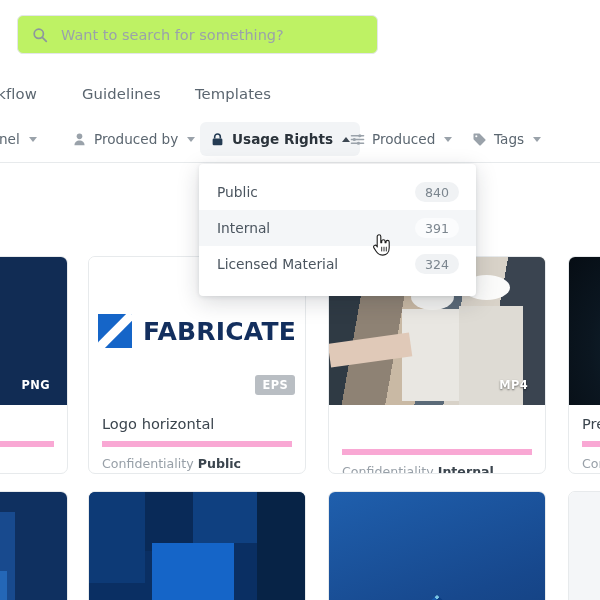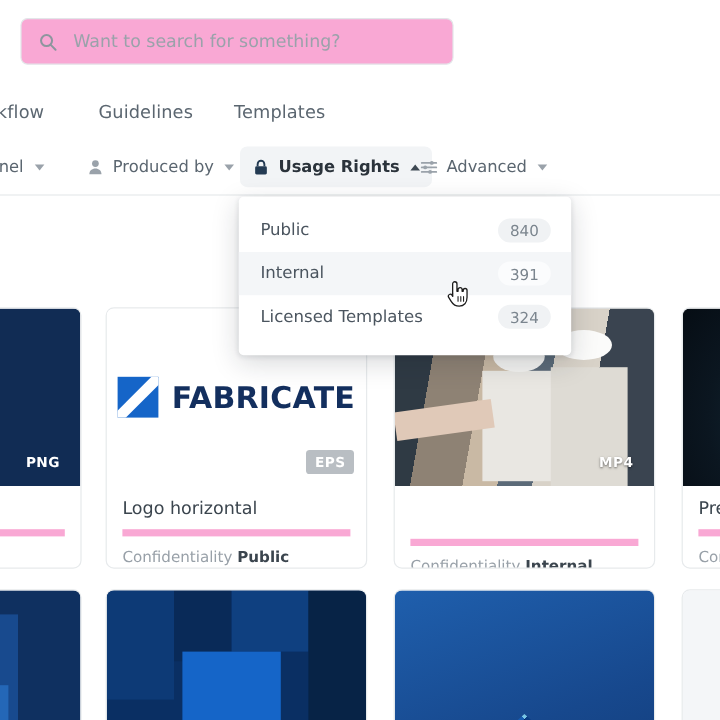--- a/index.html
+++ b/index.html
@@ -10,21 +10,21 @@
     background: #ffffff;
     font-family: "DejaVu Sans", "Liberation Sans", sans-serif;
     -webkit-font-smoothing: antialiased;
   }
   #app { position: relative; width: 600px; height: 600px; background:#fff; overflow:hidden; }
 
   
   .searchbar-wrap { position:absolute; left:17px; top:15px; width:361px; height:39px; }
   .searchbar {
     width:100%; height:100%;
-    border:1px solid #e3e6e9; border-radius:6px; background:#f9a8d4;
+    border:1px solid #e3e6e9; border-radius:6px; background:#bef264;
     display:flex; align-items:center; padding:0 14px; gap:11px;justify-content:flex-end;
   }
   .search-icon { flex:0 0 auto; width:16px; height:16px; display:block; color:#8d969e; }
   .search-input {
     border:0; outline:0; background:transparent; flex:1 1 auto;
     font-family:inherit; font-size:14.5px; color:#30363c;
   }
   .search-input::placeholder { color:#9aa2aa; }
 
   
@@ -229,24 +229,34 @@
       <span class="ficon">
         <svg viewBox="0 0 16 16" width="15" height="15" fill="none" stroke="currentColor" stroke-width="1.5" stroke-linecap="round">
           <line x1="1.5" y1="4" x2="14.5" y2="4"></line>
           <line x1="1.5" y1="8" x2="14.5" y2="8"></line>
           <line x1="1.5" y1="12" x2="14.5" y2="12"></line>
           <circle cx="10.5" cy="4" r="1.7" fill="currentColor" stroke="none"></circle>
           <circle cx="4.6" cy="8" r="1.7" fill="currentColor" stroke="none"></circle>
           <circle cx="9" cy="12" r="1.7" fill="currentColor" stroke="none"></circle>
         </svg>
       </span>
-      <span class="flabel">Advanced</span>
+      <span class="flabel">Produced</span>
       <span class="caret"></span>
     </div>
 
+    <div class="filter f-tags">
+      <span class="ficon">
+        <svg viewBox="0 0 16 16" width="15" height="15" fill="currentColor">
+          <path d="M1.6 7.4V2.2c0-.4.3-.7.7-.7h5.2c.2 0 .4.1.5.2l6.3 6.3c.3.3.3.8 0 1.1l-5.2 5.2c-.3.3-.8.3-1.1 0L1.8 8c-.1-.1-.2-.3-.2-.6z"></path>
+          <circle cx="4.6" cy="4.5" r="1.15" fill="#fff"></circle>
+        </svg>
+      </span>
+      <span class="flabel">Tags</span>
+      <span class="caret"></span>
+    </div>
   </div>
 
   <div class="grid">
 
     <div class="row">
 
       <div class="card c0">
         <div class="thumb">
           <div class="art art-navy">
             
@@ -348,21 +358,21 @@
   <div class="dropdown">
     <div class="dd-item">
       <span class="dd-label">Public</span>
       <span class="dd-count">840</span>
     </div>
     <div class="dd-item hovered">
       <span class="dd-label">Internal</span>
       <span class="dd-count">391</span>
     </div>
     <div class="dd-item">
-      <span class="dd-label">Licensed Templates</span>
+      <span class="dd-label">Licensed Material</span>
       <span class="dd-count">324</span>
     </div>
   </div>
 
   <div class="cursor">
     <svg viewBox="0 0 22 26" width="22" height="26">
       <path d="M7.2 12.5V4.6c0-1 .8-1.8 1.8-1.8s1.8.8 1.8 1.8v6.2h.9V9.3c0-.9.8-1.6 1.7-1.6s1.7.7 1.7 1.6v1.5h.9V10c0-.9.7-1.6 1.6-1.6s1.6.7 1.6 1.6v2.4c0 .1 0 .2 0 .3v3.1c0 4.4-2.6 7.3-6.5 7.3-3.4 0-5.1-1.4-6.6-3.8l-2.3-3.7c-.5-.8-.2-1.8.7-2.2.8-.4 1.7-.2 2.2.6l.6 1z" fill="#ffffff" stroke="#1d1d1d" stroke-width="1.1" stroke-linejoin="round"></path>
       <g stroke="#1d1d1d" stroke-width=".9" stroke-linecap="round">
         <line x1="11.7" y1="15.2" x2="11.7" y2="19"></line>
         <line x1="14" y1="15.2" x2="14" y2="19"></line>

